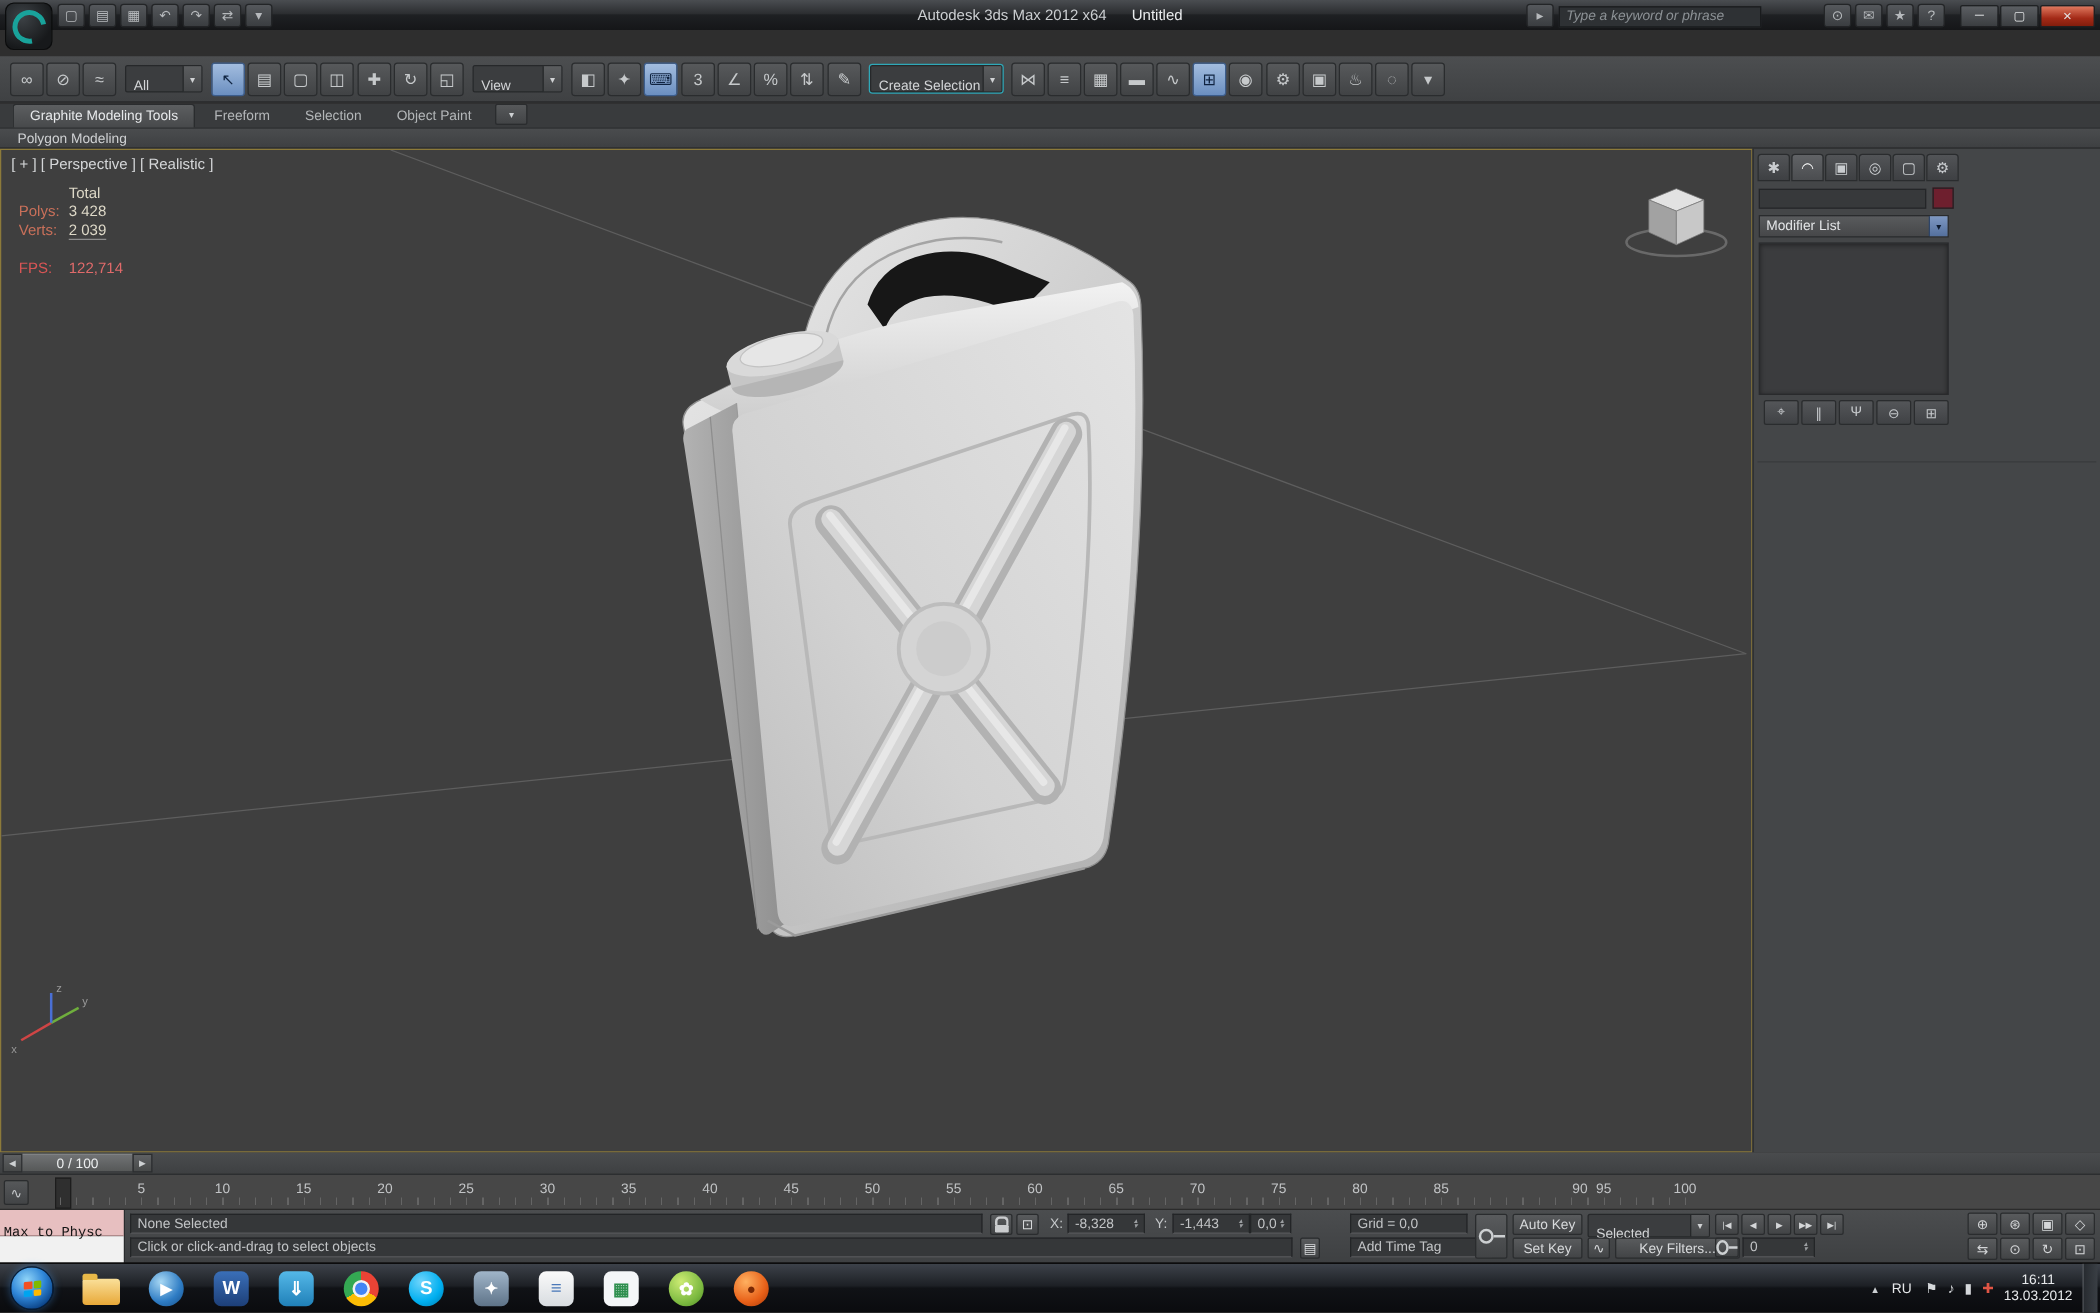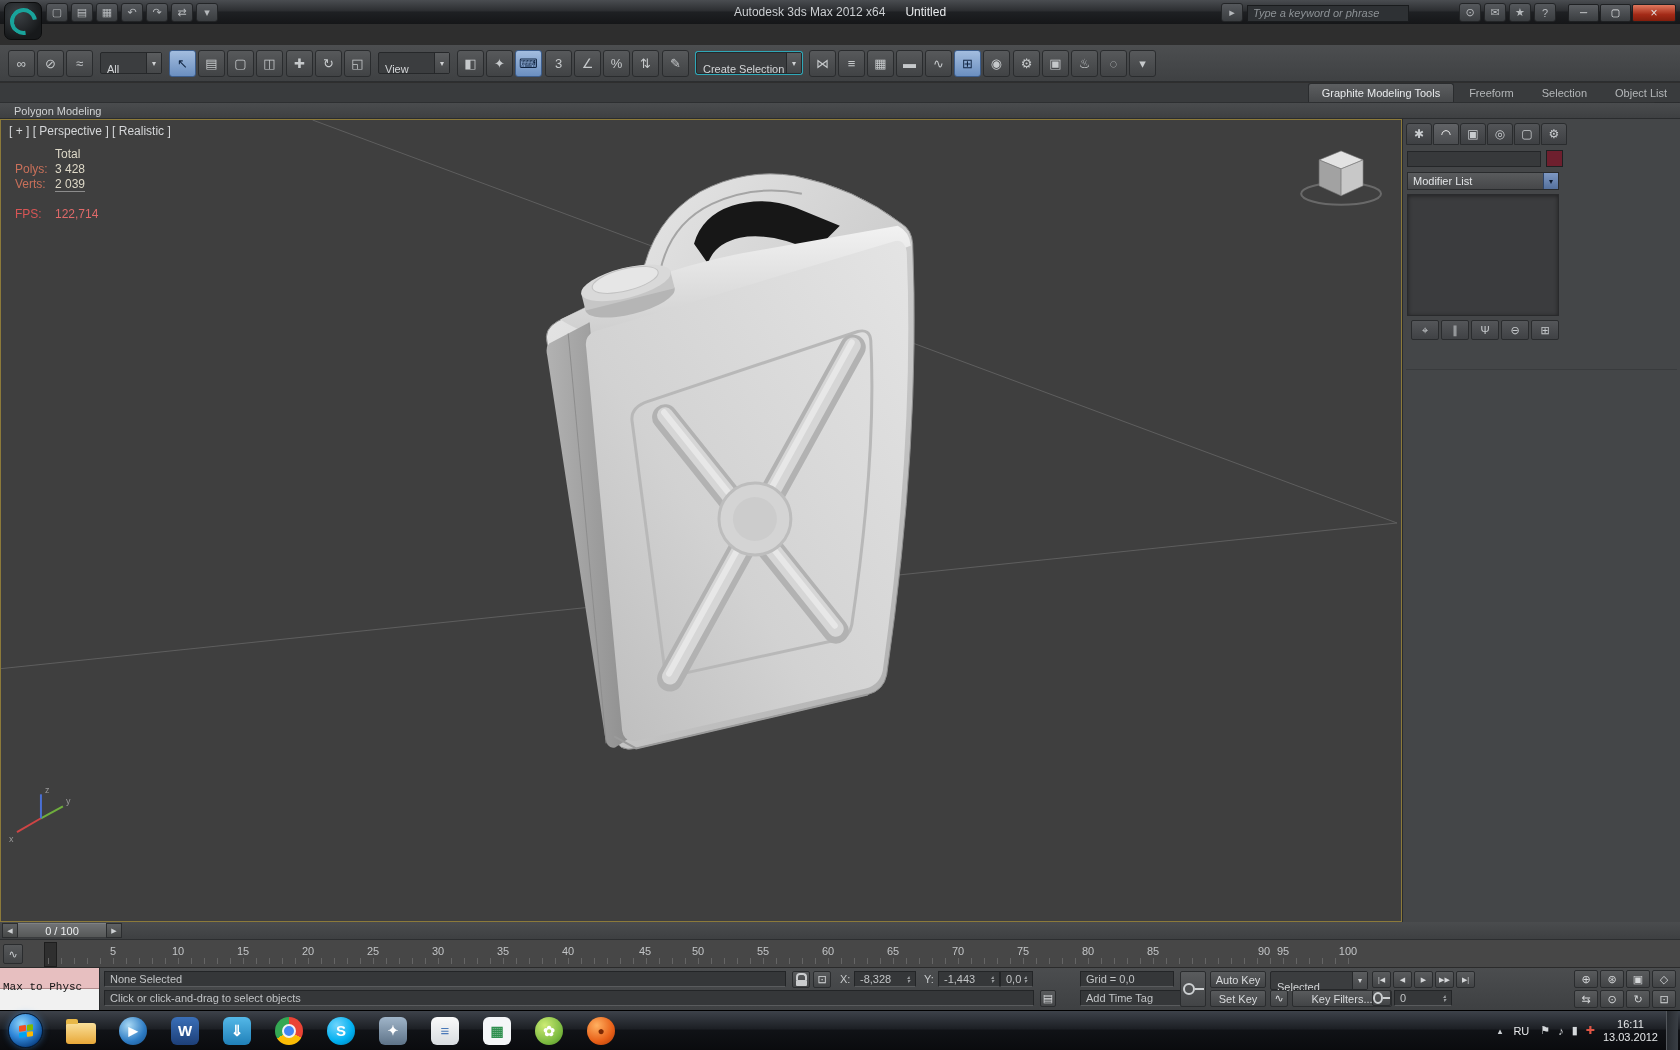--- a/index.html
+++ b/index.html
@@ -43,21 +43,21 @@
     color:#c6c9cb;background:linear-gradient(#57595b,#414345);border:1px solid #2a2c2e;border-radius:3px;}
   .btn.active{background:linear-gradient(#a3bddf,#6b8fc0);color:#0f2340;border-color:#3c5d8c;}
   .dd{height:20px;background:#3b3d3f;border:1px solid #26282a;border-radius:2px;display:flex;align-items:center;margin:0 4px;}
   .dd-text{flex:1;padding:0 6px;font-size:11px;color:#d3d5d7;white-space:nowrap;overflow:hidden;margin-top:12px;}
   .dd-arrow{width:15px;height:100%;display:flex;align-items:center;justify-content:center;font-size:8px;
     color:#d0d2d4;background:linear-gradient(#5b5d5f,#454749);border-left:1px solid #26282a;box-sizing:border-box;}
   .dd.hl{box-shadow:0 0 0 1px #2fa8b8;}
 
   
   .ribbon-tabs{position:absolute;top:83px;left:0;right:0;height:20px;background:#393b3d;
-    border-bottom:1px solid #2d2f31;display:flex;align-items:flex-end;padding-left:10px;gap:0;box-sizing:border-box;flex-direction:column;}
+    border-bottom:1px solid #2d2f31;display:flex;align-items:flex-end;padding-left:10px;gap:0;box-sizing:border-box;}
   .tabs-list{display:flex;gap:2px;align-items:flex-end;}
   .ribbon-tab{padding:0 13px;font-size:11px;color:#b4b7b9;height:18px;display:flex;align-items:center;}
   .ribbon-tab.active{background:linear-gradient(#5c5e60,#47494b);color:#e8eaec;border:1px solid #2a2c2e;
     border-bottom:none;border-radius:3px 3px 0 0;}
   .ribbon-opt{width:24px;height:15px;margin:0 0 2px 6px;display:flex;align-items:center;justify-content:center;
     font-size:8px;color:#cdd0d2;background:linear-gradient(#56585a,#424446);border:1px solid #2a2c2e;border-radius:2px;}
   .ribbon-panel{position:absolute;top:103px;left:0;right:0;height:16px;
     background:linear-gradient(#4a4c4e,#3e4042);border-bottom:1px solid #2a2c2e;
     display:flex;align-items:center;padding-left:14px;box-sizing:border-box;}
   .panel-title{font-size:11px;color:#cfd1d3;}
@@ -288,21 +288,21 @@
         <div class="btn">◌</div>
         <div class="btn">▾</div>
       </div>
   </div>
 
   <div class="ribbon-tabs">
     <div class="tabs-list">
         <div class="ribbon-tab active">Graphite Modeling Tools</div>
         <div class="ribbon-tab">Freeform</div>
         <div class="ribbon-tab">Selection</div>
-        <div class="ribbon-tab">Object List</div>
+        <div class="ribbon-tab">Object Paint</div>
       </div>
     <div class="ribbon-opt">▾</div>
   </div>
   <div class="ribbon-panel">
     <span class="panel-title">Polygon Modeling</span>
   </div>
 
   <div class="viewport">
     <svg class="vp-canvas" viewBox="0 0 1402 803" preserveAspectRatio="none">
       <defs>
@@ -424,21 +424,21 @@
     <div class="ruler-btn">∿</div>
     <div class="frame-marker"></div>
   <span class="tick-label" style="left: 113px;">5</span>
       <span class="tick-label" style="left: 178px;">10</span>
       <span class="tick-label" style="left: 243px;">15</span>
       <span class="tick-label" style="left: 308px;">20</span>
       <span class="tick-label" style="left: 373px;">25</span>
       <span class="tick-label" style="left: 438px;">30</span>
       <span class="tick-label" style="left: 503px;">35</span>
       <span class="tick-label" style="left: 568px;">40</span>
-      <span class="tick-label" style="left: 633px; margin-left: 12px;">45</span>
+      <span class="tick-label" style="left: 633px;">45</span>
       <span class="tick-label" style="left: 698px;">50</span>
       <span class="tick-label" style="left: 763px;">55</span>
       <span class="tick-label" style="left: 828px;">60</span>
       <span class="tick-label" style="left: 893px;">65</span>
       <span class="tick-label" style="left: 958px;">70</span>
       <span class="tick-label" style="left: 1023px;">75</span>
       <span class="tick-label" style="left: 1088px;">80</span>
       <span class="tick-label" style="left: 1153px;">85</span>
       <span class="tick-label" style="left: 1264px;">90</span>
       <span class="tick-label" style="left: 1283px;">95</span>

